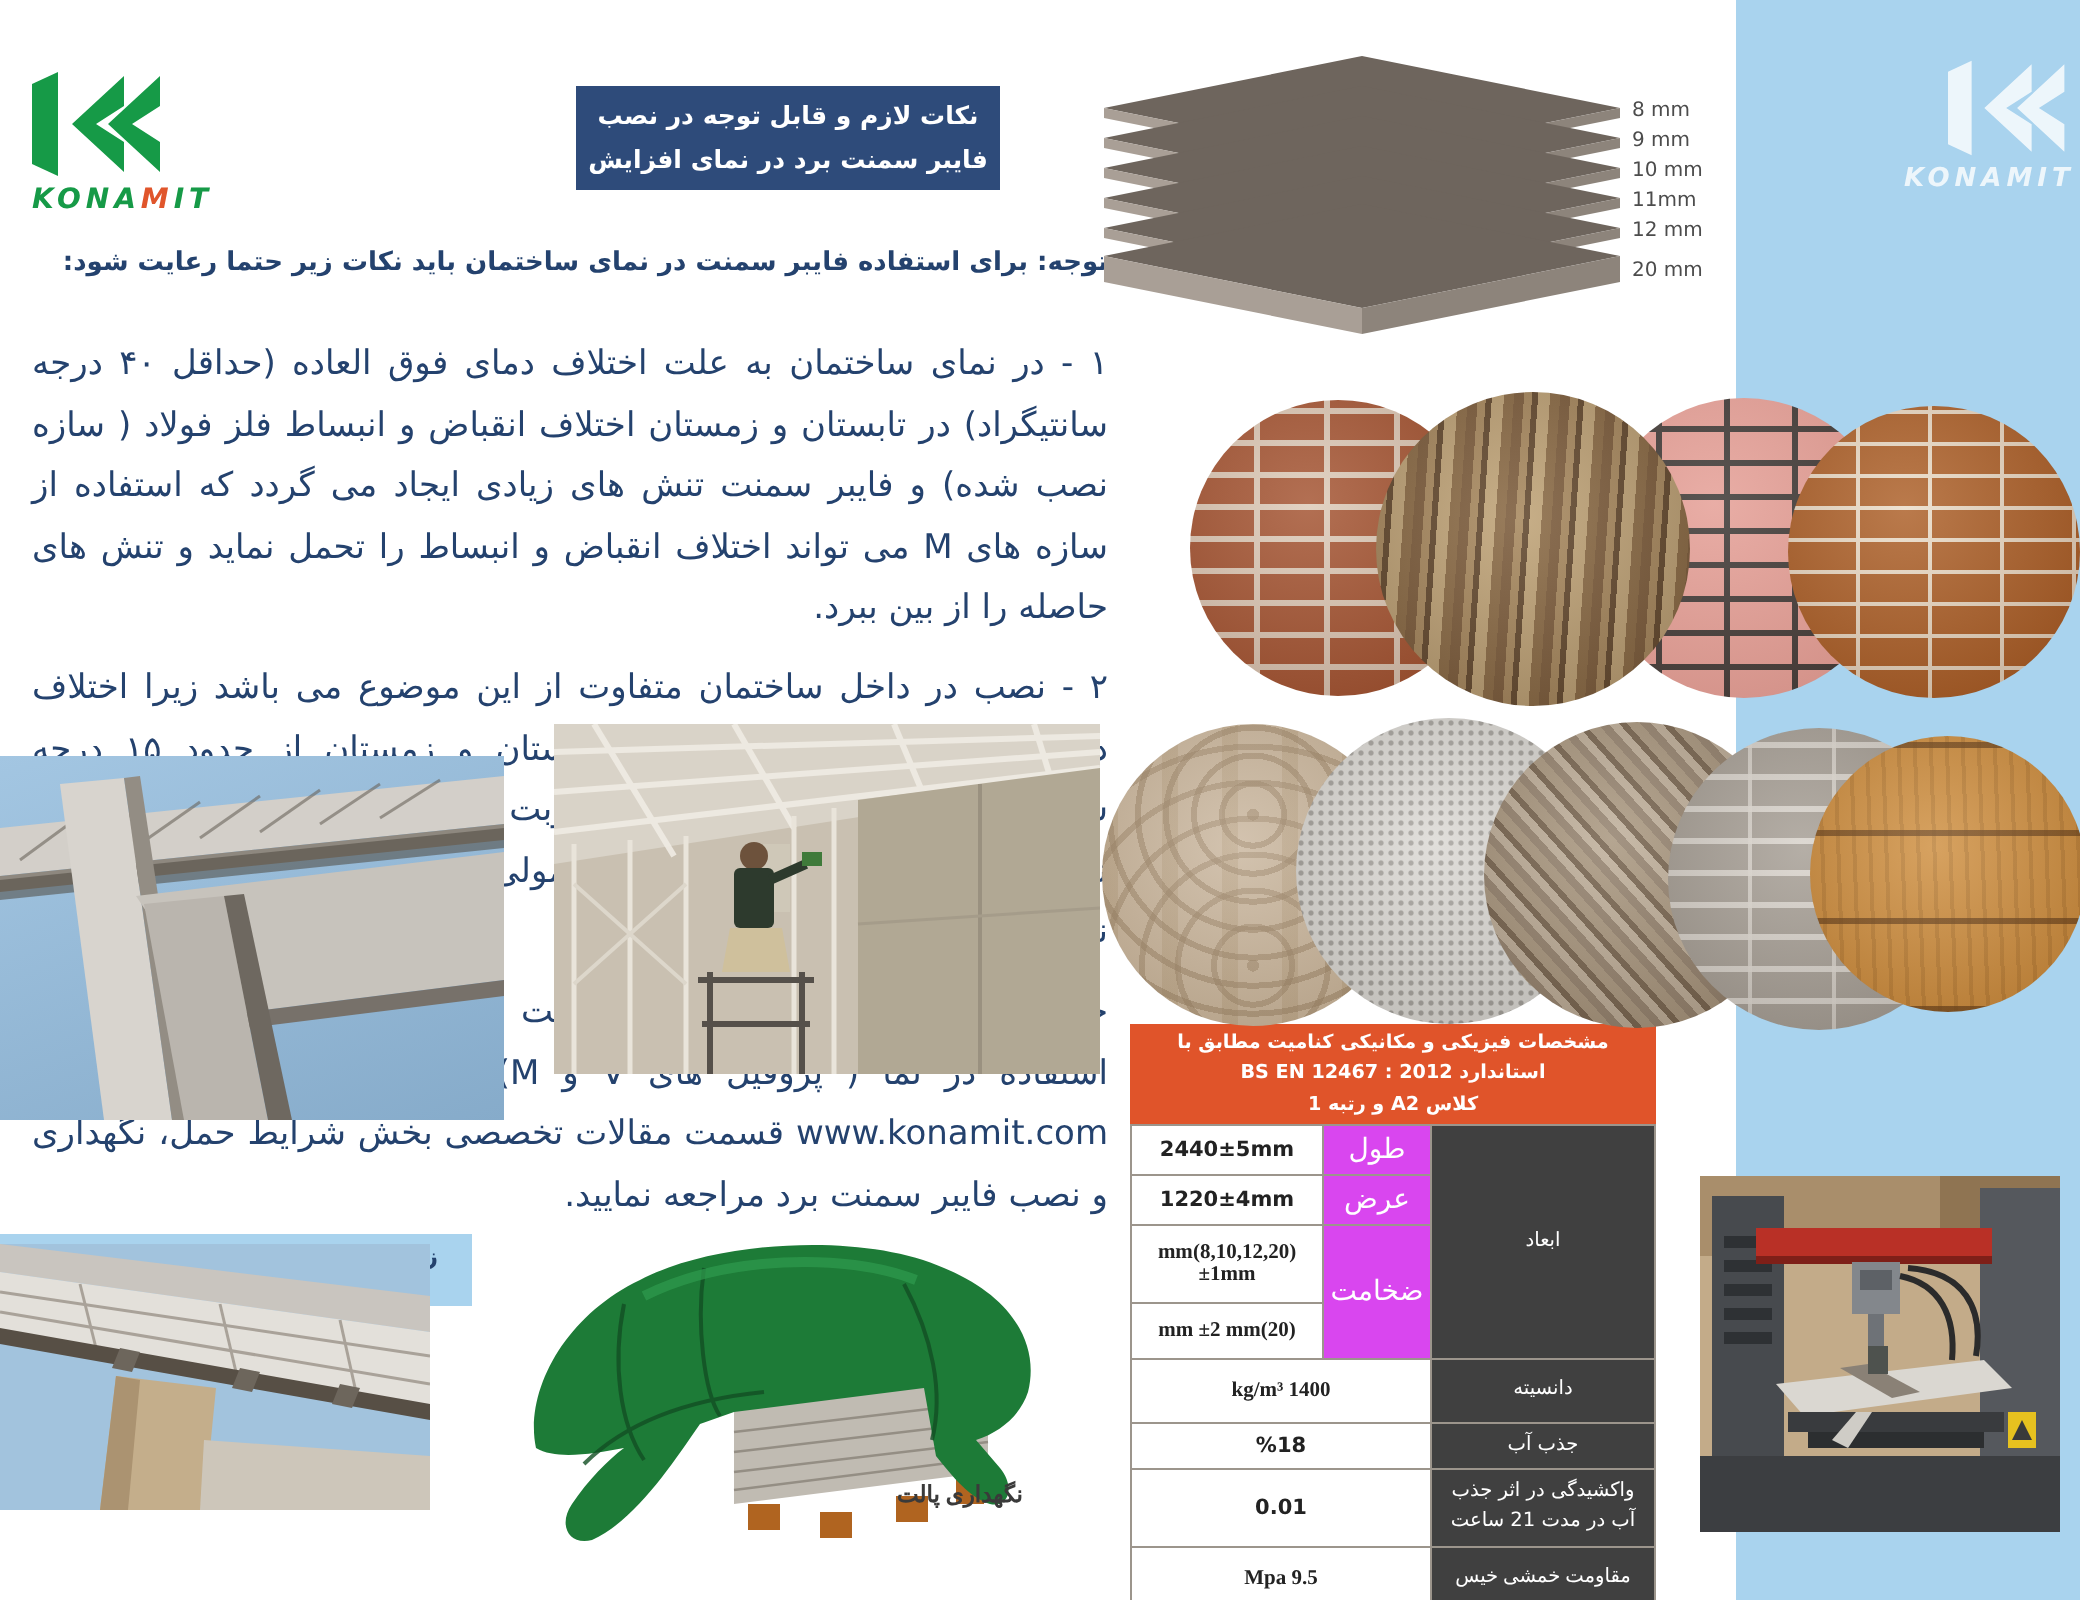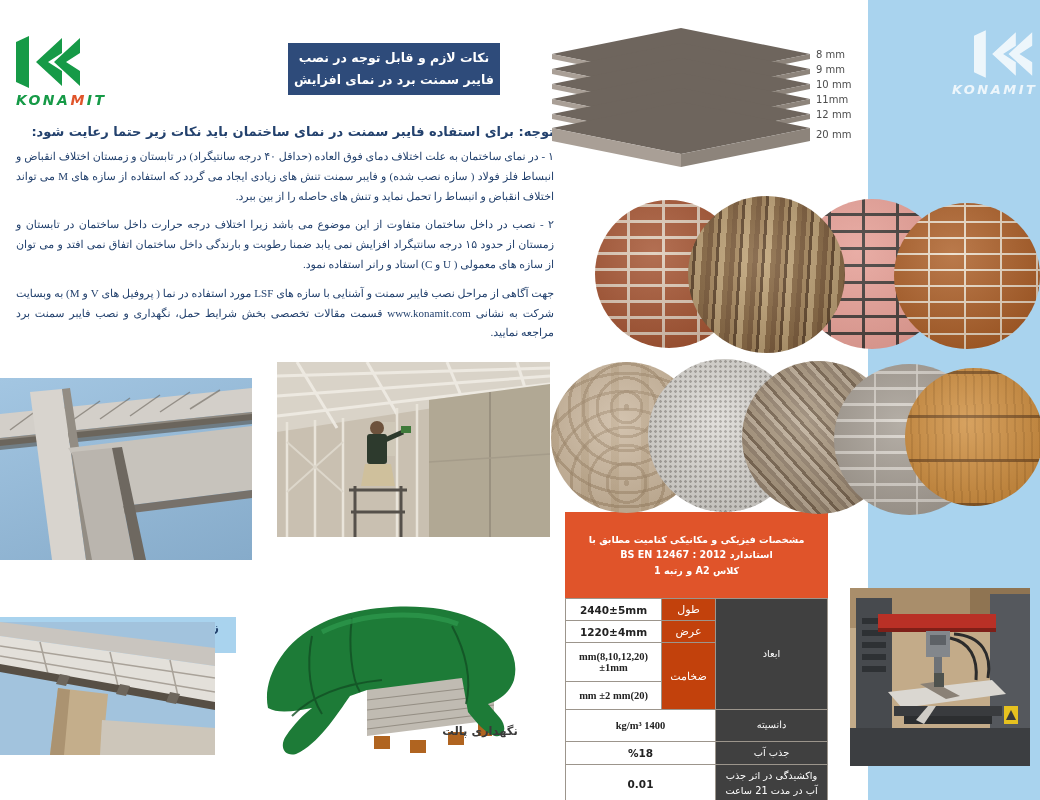--- a/index.html
+++ b/index.html
@@ -23,22 +23,22 @@
   
   .header-box{
     position:absolute;left:288px;top:43px;width:212px;height:52px;
     background:#2e4b7a;color:#fff;direction:rtl;
     display:flex;flex-direction:column;justify-content:center;align-items:center;
     font-size:12.5px;font-weight:bold;line-height:1.75;text-align:right;
   }
 
   
   .text-col{position:absolute;left:16px;top:124px;width:538px;direction:rtl;color:#24426e;}
-  .intro{font-size:13px;font-weight:bold;margin-bottom:8px;text-align:right;}
-  .para{font-size:11px;line-height:1.8;text-align:justify;margin-bottom:9px;font-family:Liberation Serif, serif;}
+  .intro{font-size:13px;font-weight:bold;margin-bottom:28px;text-align:right;}
+  .para{font-size:17px;line-height:1.8;text-align:justify;margin-bottom:9px;}
 
   
   .board-stack{position:absolute;left:548px;top:28px;}
   .board-stack text{font-size:10px;fill:#4c4c4c;font-family:"DejaVu Sans","Liberation Sans",sans-serif;}
 
   
   .circle{position:absolute;border-radius:50%;}
   .c-brick-red{left:595px;top:200px;width:148px;height:148px;z-index:2;
     background-image:
       radial-gradient(circle at 40% 35%, rgba(255,255,255,.18), rgba(60,20,5,.22)),
@@ -87,33 +87,33 @@
   
   .photo{position:absolute;overflow:hidden;}
   .photo-corner{left:0;top:378px;width:252px;height:182px;background:linear-gradient(160deg,#a3c6e2,#86abca);}
   .photo-interior{left:277px;top:362px;width:273px;height:175px;background:#c9c0b1;}
   .photo-soffit{left:0;top:622px;width:215px;height:133px;background:#a2c3dd;}
   .caption-box{
     position:absolute;left:0;top:578px;width:236px;height:36px;background:#a9d3ee;
     color:#24426e;font-size:11.5px;font-weight:bold;direction:rtl;
     display:flex;align-items:center;justify-content:center;text-align:center;padding:0 8px;margin-top:39px;
   }
-  .pallet-wrap{position:absolute;left:252px;top:596px;width:280px;height:175px;}
+  .pallet-wrap{position:absolute;left:252px;top:612px;width:280px;height:175px;font-family:Liberation Serif, serif;}
   .pallet-caption{position:absolute;left:176px;top:128px;width:104px;direction:rtl;
     font-size:11.5px;font-weight:bold;color:#3a3a3a;text-align:center;}
   .photo-machine{left:850px;top:588px;width:180px;height:178px;}
 
   
   .table-wrap{position:absolute;left:565px;top:512px;width:263px;}
   .tbl-header{background:#e0542a;color:#fff;font-size:9.6px;font-weight:bold;
-    text-align:center;direction:rtl;padding:20px 5px;line-height:1.6;}
+    text-align:center;direction:rtl;padding:2px 5px;line-height:1.6;}
   table.spec{border-collapse:collapse;width:100%;direction:rtl;}
   table.spec td{border:1px solid #9c958c;text-align:center;vertical-align:middle;padding:4px 3px;margin-left:20px;}
   td.lbl{background:#404040;color:#ffffff;font-size:9.8px;width:112px;line-height:1.5;}
-  td.prop{background:#c2410c;color:#ffffff;font-size:11px;width:54px;}
+  td.prop{background:#d946ef;color:#ffffff;font-size:14px;width:54px;}
   td.val{background:#ffffff;color:#222;font-weight:bold;font-size:10.5px;}
   tr.tall td{padding:8px 3px;font-family:Liberation Serif, serif;}
 </style>
 </head>
 <body>
 
 <div class="page">
 
   <div class="blue-band"></div>
 

